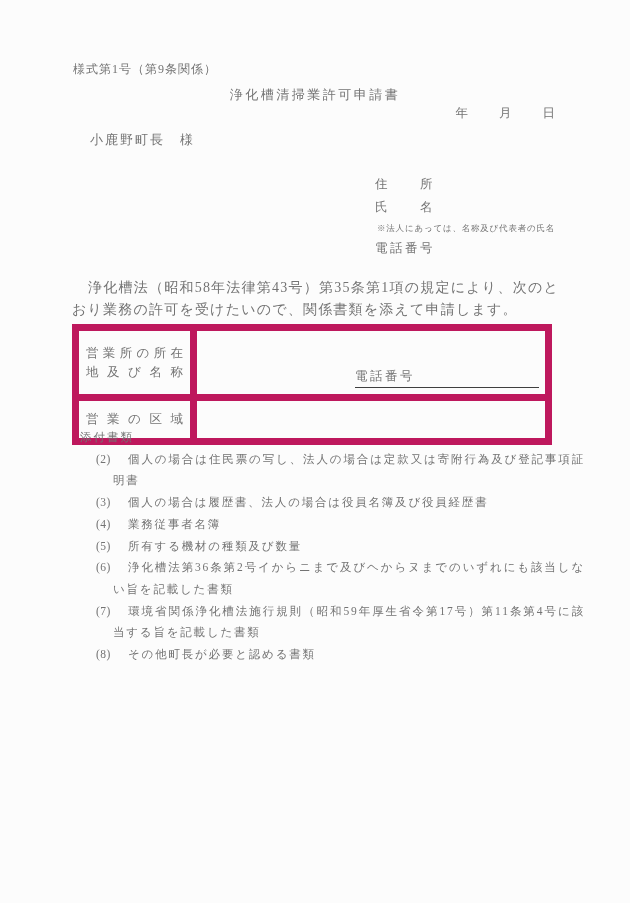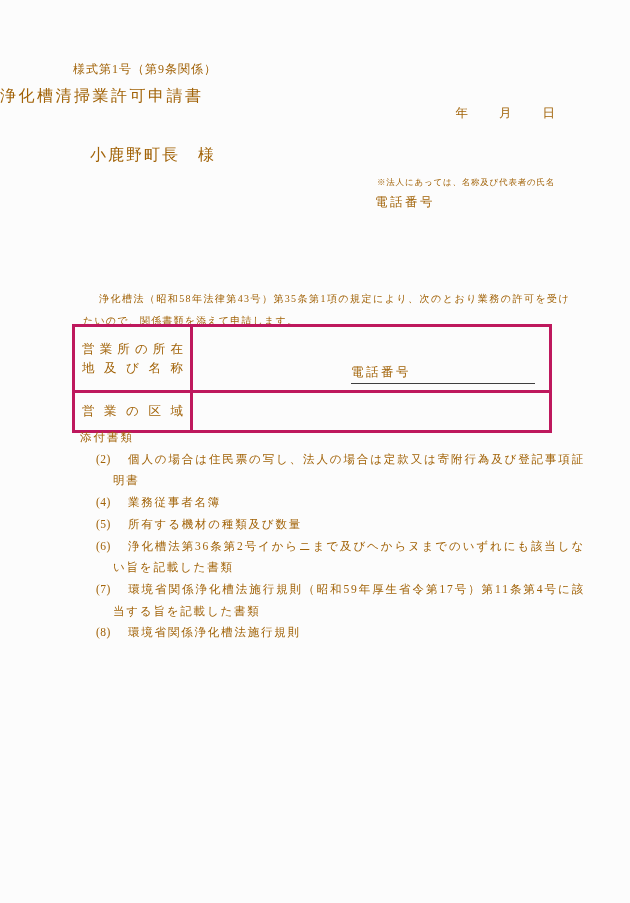--- a/index.html
+++ b/index.html
@@ -5,59 +5,59 @@
   html, body {
     margin: 0;
     padding: 0;
     background: #fcfcfc;
   }
   .page {
     position: relative;
     width: 630px;
     height: 903px;
     background: #fcfcfc;
-    color: #a16207;
+    color: #737373;
     font-family: "Liberation Serif", "DejaVu Serif", serif;
     overflow: hidden;
   }
   .form-number {
     position: absolute;
     left: 73px;
     top: 61px;
     font-size: 12px;
     letter-spacing: 1px;
     white-space: pre;
   }
   .doc-title {
     position: absolute;
     left: 0;
     right: 0;
     top: 86px;
     margin: 0;
-    font-size: 16px;
+    text-align: center;
+    font-size: 13px;
     font-weight: normal;
     letter-spacing: 2.5px;
     white-space: pre;
   }
   .date-line {
     position: absolute;
     top: 105px;
     right: 73px;
     font-size: 12.5px;
     letter-spacing: 2px;
     white-space: pre;
   }
   .addressee {
     position: absolute;
     left: 90px;
     top: 131px;
-    font-size: 16px;
+    font-size: 13px;
     letter-spacing: 2px;
     white-space: pre;
-    margin-top: 14px;
   }
   .applicant {
     position: absolute;
     left: 375px;
     top: 176px;
     width: 230px;
   }
   .app-line {
     font-size: 12.5px;
     letter-spacing: 2.5px;
@@ -75,37 +75,37 @@
   .app-phone {
     font-size: 12.5px;
     letter-spacing: 2.5px;
     white-space: pre;
   }
   .body-par {
     position: absolute;
     left: 72px;
     top: 277px;
     width: 487px;
-    margin: 11px;
-    font-size: 10px;
+    margin: 0;
+    font-size: 14px;
     letter-spacing: 1.2px;
     line-height: 22px;
     text-align: justify;
     text-indent: 16px;
   }
   table.app-table {
     position: absolute;
     left: 72px;
     top: 324px;
     width: 480px;
     border-collapse: collapse;
     table-layout: fixed;
   }
   table.app-table td {
-    border: 3px solid #be185d;
+    border: 7px solid #be185d;
     padding: 0;
     vertical-align: middle;
   }
   .col-label { width: 118px; }
   .row-office td { height: 63px; }
   .row-area td { height: 37px; }
   .label-cell {
     padding: 0 7px !important;
     font-size: 12.5px;
   }
@@ -160,20 +160,22 @@
 
   <div class="form-number">様式第1号（第9条関係）</div>
 
   <h1 class="doc-title">浄化槽清掃業許可申請書</h1>
 
   <div class="date-line">年　　月　　日</div>
 
   <div class="addressee">小鹿野町長　様</div>
 
   <div class="applicant">
+    <div class="app-line">住　　所</div>
+    <div class="app-line">氏　　名</div>
     <div class="app-note">※法人にあっては、名称及び代表者の氏名</div>
     <div class="app-phone">電話番号</div>
   </div>
 
   <p class="body-par">浄化槽法（昭和58年法律第43号）第35条第1項の規定により、次のとおり業務の許可を受けたいので、関係書類を添えて申請します。</p>
 
   <table class="app-table">
     <colgroup>
         <col class="col-label">
         <col>
@@ -193,20 +195,21 @@
         <div class="jline">営業の区域</div>
       </td>
       <td class="value-cell"></td>
     </tr>
   </tbody>
     </table>
 
   <div class="attachments">
     <div class="att-heading">添付書類</div>
     <div class="att-item"><span class="att-num">(2)</span><span>個人の場合は住民票の写し、法人の場合は定款又は寄附行為及び登記事項証明書</span></div>
+    <div class="att-item"><span class="att-num">(3)</span><span>個人の場合は履歴書、法人の場合は役員名簿及び役員経歴書</span></div>
     <div class="att-item"><span class="att-num">(4)</span><span>業務従事者名簿</span></div>
     <div class="att-item"><span class="att-num">(5)</span><span>所有する機材の種類及び数量</span></div>
     <div class="att-item"><span class="att-num">(6)</span><span>浄化槽法第36条第2号イからニまで及びヘからヌまでのいずれにも該当しない旨を記載した書類</span></div>
     <div class="att-item"><span class="att-num">(7)</span><span>環境省関係浄化槽法施行規則（昭和59年厚生省令第17号）第11条第4号に該当する旨を記載した書類</span></div>
-    <div class="att-item"><span class="att-num">(8)</span><span>環境省関係浄化槽法施行規則</span></div>
+    <div class="att-item"><span class="att-num">(8)</span><span>その他町長が必要と認める書類</span></div>
   </div>
 
 </div>
 
 </body></html>

